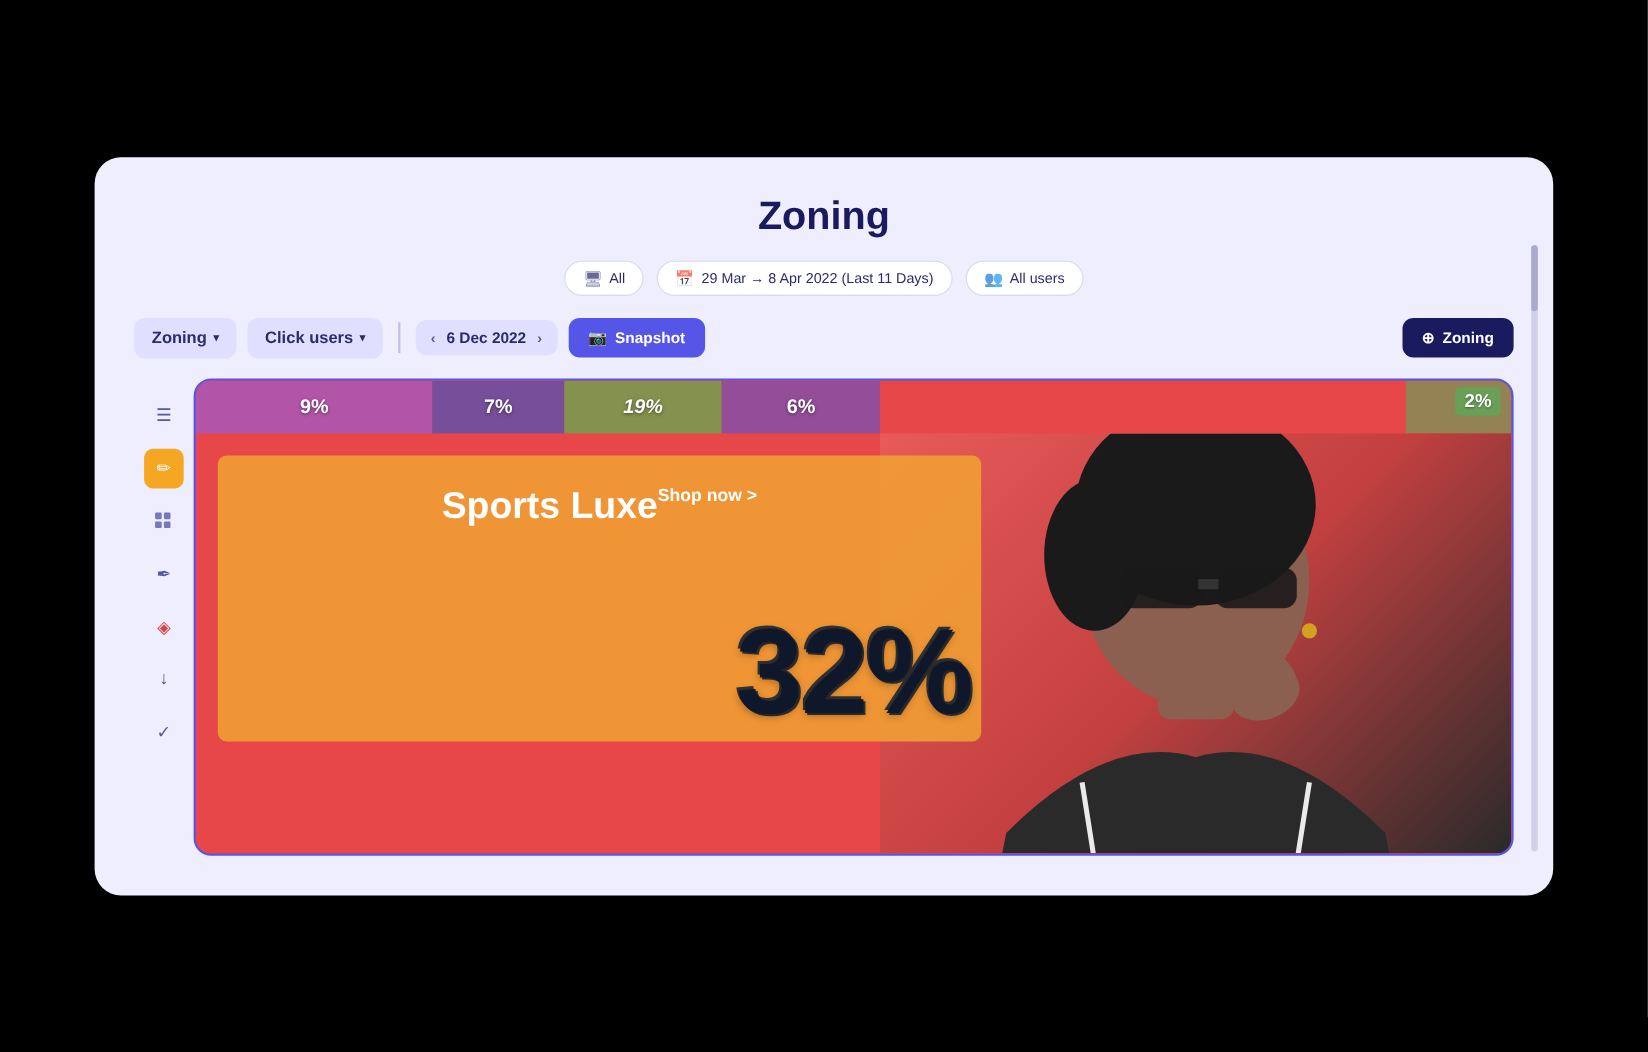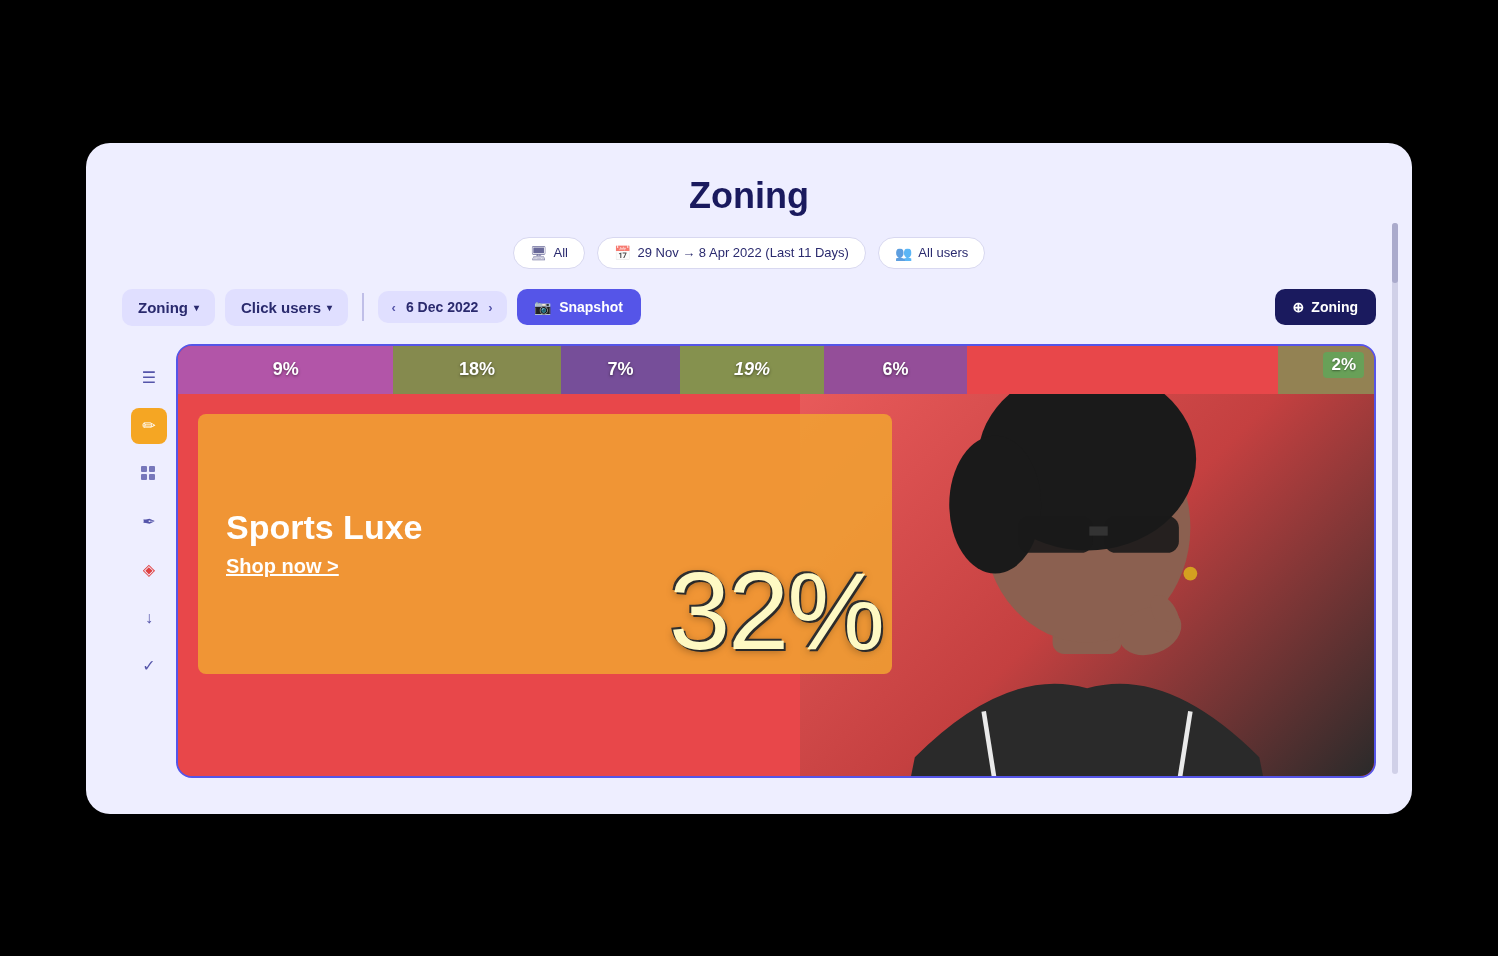--- a/index.html
+++ b/index.html
@@ -257,49 +257,48 @@
     
     .promo-box {
       position: absolute;
       top: 20px;
       left: 20px;
       width: 58%;
       height: 260px;
       background: rgba(240,160,50,0.88);
       border-radius: 8px;
       display: flex;
-      flex-direction: column;
+      flex-direction: row;
       justify-content: center;
       padding: 28px 28px;
     }
 
     .promo-title {
       font-size: 34px;
       font-weight: 800;
       color: #fff;
       line-height: 1.1;
       margin-bottom: 8px;
     }
 
     .promo-link {
-      font-size: 20px;
+      font-size: 16px;
       font-weight: 700;
       color: #fff;
-      text-decoration: underline;
     }
 
     
     .big-pct {
       position: absolute;
       top: 50%;
       left: 50%;
       transform: translate(-50%, -30%);
       font-size: 110px;
-      font-weight: 400;
-      color: #fef9c3;
+      font-weight: 700;
+      color: #0f172a;
       text-shadow: 0 2px 8px rgba(0,0,0,0.35), -2px -2px 0 #333, 2px 2px 0 #333;
       pointer-events: none;
       z-index: 10;
       letter-spacing: -2px;
     }
 
     
     .model-area {
       position: absolute;
       right: 0;
@@ -348,21 +347,21 @@
 
   <h1 class="page-title">Zoning</h1>
 
   <div class="filter-bar">
     <button class="filter-pill">
       <span class="pill-icon">🖥</span>
       <span>All</span>
     </button>
     <button class="filter-pill">
       <span class="pill-icon">📅</span>
-      <span>29 Nov → 8 Apr 2022 (Last 11 Days)</span>
+      <span>29 Mar → 8 Apr 2022 (Last 11 Days)</span>
     </button>
     <button class="filter-pill">
       <span class="pill-icon">👥</span>
       <span>All users</span>
     </button>
   </div>
 
   <div class="toolbar">
     <button class="tool-dropdown">
       <span>Zoning</span>
@@ -412,23 +411,20 @@
       <button class="side-tool-btn">✓</button>
     </div>
 
     <div class="heatmap-card">
       <div class="website-preview">
 
         <div class="zone-nav">
           <div class="zone-item zone-1">
             <span>9%</span>
           </div>
-          <div class="zone-item zone-2">
-            <span>18%</span>
-          </div>
           <div class="zone-item zone-3">
             <span>7%</span>
           </div>
           <div class="zone-item zone-4">
             <span>19%</span>
           </div>
           <div class="zone-item zone-5">
             <span>6%</span>
           </div>
           <div class="zone-item zone-6"></div>

